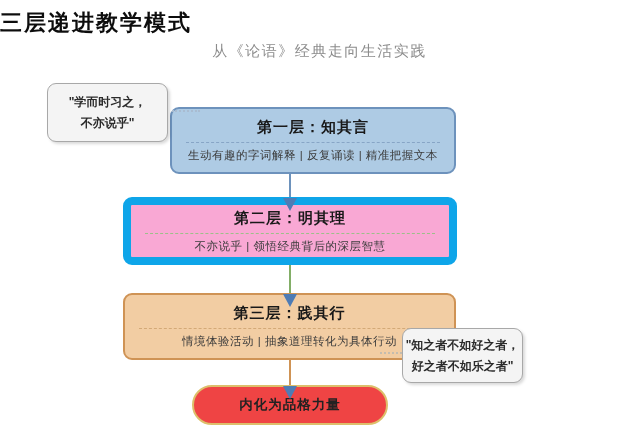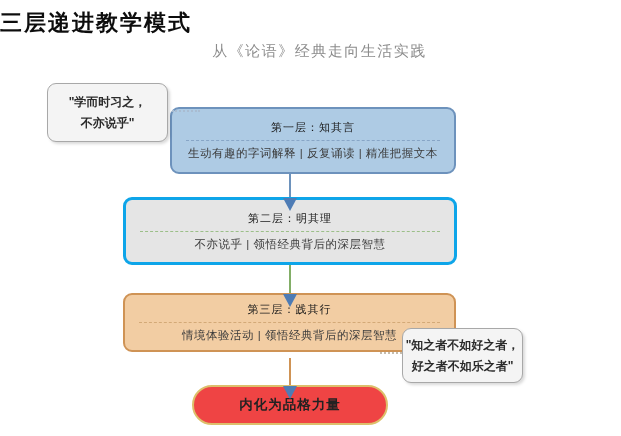--- a/index.html
+++ b/index.html
@@ -11,25 +11,25 @@
          font-size:22px;font-weight:bold;color:#0d0d0d;letter-spacing:2px;}
   .subtitle{position:absolute;left:0;top:42px;width:621px;text-align:center;
             font-size:15px;color:#8c8c8c;letter-spacing:1.5px;padding-left:9px;}
 
   .layer{position:absolute;box-sizing:border-box;border-radius:9px;
          display:flex;flex-direction:column;justify-content:center;
          text-align:center;z-index:2;}
   .layer1{left:170px;top:107px;width:286px;height:67px;
           background:#aecbe4;border:2px solid #6d92bc;}
   .layer2{left:123px;top:197px;width:334px;height:68px;
-          background:#e5e5e5;border:3px solid #0ea5e9;}
-  .layer3{left:123px;top:293px;width:333px;height:59px;
+          background:#f9a8d4;border:8px solid #0ea5e9;}
+  .layer3{left:123px;top:293px;width:333px;height:67px;
           background:#f2cda3;border:2px solid #cf9355;}
 
-  .layer-title{font-size:11px;font-weight:normal;color:#191919;letter-spacing:1px;}
+  .layer-title{font-size:15px;font-weight:bold;color:#191919;letter-spacing:1px;}
   .layer-detail{font-size:11.5px;color:#3c3c3c;letter-spacing:0.5px;text-align:center;}
   .sep{height:0;margin:5px 14px;}
   .sep1{border-top:1.5px dashed #87a5c6;}
   .sep2{border-top:1.5px dashed #9cbf89;}
   .sep3{border-top:1.5px dashed #d3a977;}
 
   .decor-dotted{position:absolute;height:0;border-top:2px dotted #a9bcd1;z-index:3;}
   .decor1{left:172px;top:110px;width:28px;}
   .decor3{left:380px;top:352px;width:70px;border-top-color:#c4bcae;}
 
@@ -80,21 +80,21 @@
     <div class="sep sep2"></div>
     <div class="layer-detail">不亦说乎 | 领悟经典背后的深层智慧</div>
   </div>
 
   <div class="stem stem2"></div>
   <div class="head head2"></div>
 
   <div class="layer layer3">
     <div class="layer-title">第三层：践其行</div>
     <div class="sep sep3"></div>
-    <div class="layer-detail">情境体验活动 | 领悟经典背后的深层智慧</div>
+    <div class="layer-detail">情境体验活动 | 抽象道理转化为具体行动</div>
   </div>
   <div class="decor-dotted decor3"></div>
 
   <div class="stem stem3"></div>
   <div class="head head3"></div>
 
   <div class="outcome">内化为品格力量</div>
 
   <div class="bubble bubble1">
     <div>"学而时习之，</div>

